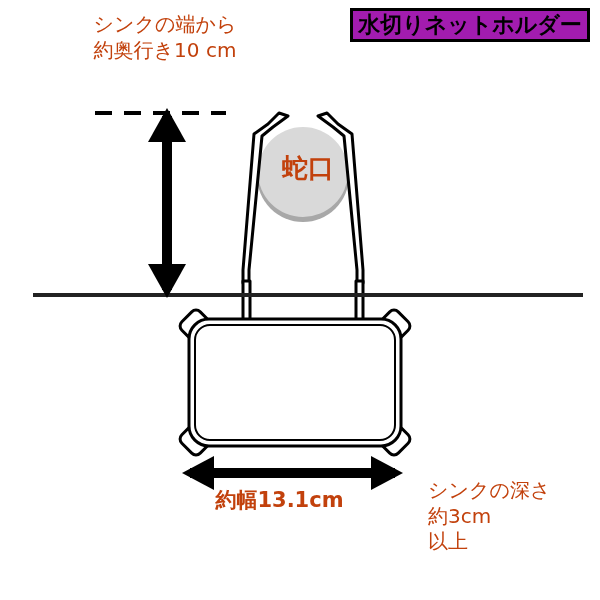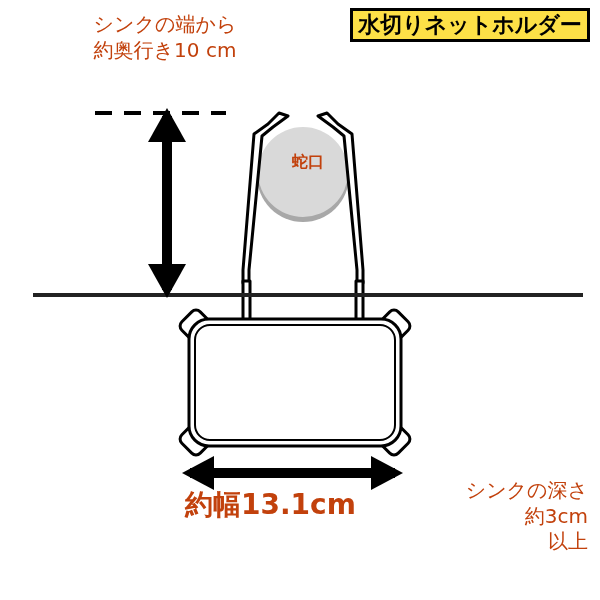--- a/index.html
+++ b/index.html
@@ -31,21 +31,21 @@
     line-height: 1.28;
     font-family: "DejaVu Sans", "Liberation Sans", sans-serif;
   }
   #title-box {
     position: absolute;
     left: 350px;
     top: 8px;
     width: 240px;
     height: 34px;
     border: 3px solid #000000;
-    background: #fde047;
+    background: #a21caf;
     box-sizing: border-box;
   }
   #title-text {
     position: absolute;
     left: 0;
     top: 0;
     width: 100%;
     height: 100%;
     display: flex;
     align-items: center;
@@ -58,37 +58,37 @@
     left: 75px;
     top: 12px;
     width: 180px;
     text-align: center;
     font-size: 20px;
   }
   #sinkdepth-note {
     left: 428px;
     top: 478px;
     width: 160px;
-    text-align: right;
+    text-align: left;
     font-size: 20px;
   }
   #width-label {
-    left: 185px;
+    left: 172px;
     top: 487px;
     width: 215px;
-    text-align: left;
-    font-size: 28px;
+    text-align: center;
+    font-size: 21px;
     font-weight: bold;
   }
   #faucet-label {
     left: 258px;
     top: 152px;
     width: 100px;
     text-align: center;
-    font-size: 16px;
+    font-size: 26px;
     font-weight: bold;
   }
   .note-line { display: block; }
 </style>
 </head>
 <body>
 
 <div id="stage">
 
   <svg id="diagram-svg" viewBox="0 0 600 600">

